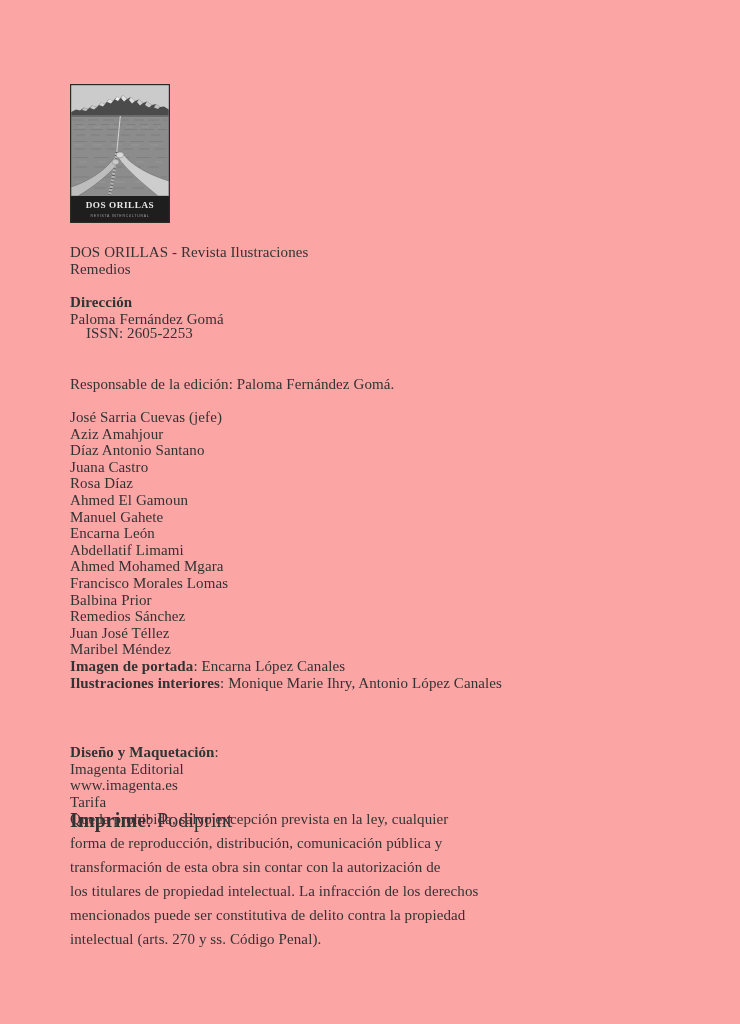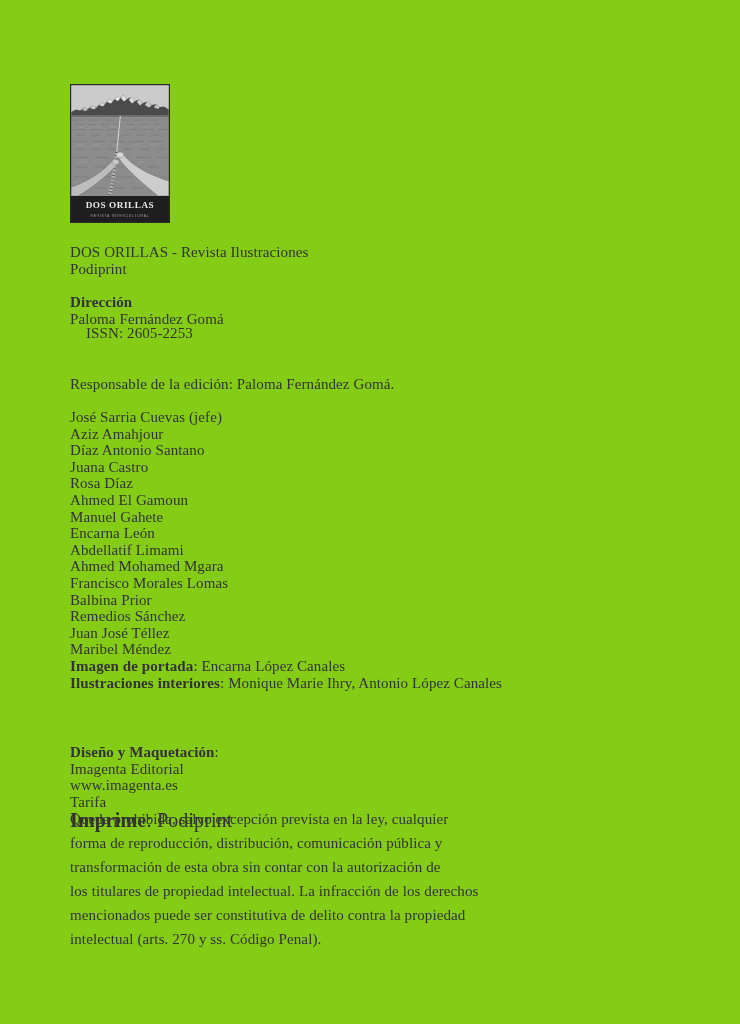--- a/index.html
+++ b/index.html
@@ -1,21 +1,21 @@
 <!DOCTYPE html>
 <html><head>
 <meta charset="utf-8">
 <style>
   * { margin: 0; padding: 0; box-sizing: border-box; }
   html, body { background: #ffffff; }
   .page {
     position: relative;
     width: 740px;
     height: 1024px;
-    background: #84cc16;
+    background: #fca5a5;
     font-family: "Liberation Serif", serif;
     color: #333333;
     overflow: hidden;
   }
   .abs { position: absolute; left: 70px; }
   .body-text {
     font-size: 15px;
     line-height: 16.6px;
     letter-spacing: 0.1px;
   }
@@ -91,21 +91,21 @@
       <ellipse cx="45.5" cy="78" rx="3.5" ry="2.7" fill="#c9c9c9" stroke="#707070" stroke-width="0.4"></ellipse>
 
       <rect x="1.2" y="112" width="97.6" height="25.8" fill="#1e1e1e"></rect>
       <text x="50" y="124" text-anchor="middle" font-family="Liberation Serif, serif" font-weight="bold" font-size="9.2" fill="#e8e8e8" letter-spacing="0.55">DOS ORILLAS</text>
       <text x="50" y="132.5" text-anchor="middle" font-family="Liberation Sans, sans-serif" font-size="3.5" fill="#9f9f9f" letter-spacing="0.7">REVISTA INTERCULTURAL</text>
     </svg>
   </div>
 
   <div id="block-header" class="abs body-text">
     <div>DOS ORILLAS - Revista Ilustraciones</div>
-    <div>Podiprint</div>
+    <div>Remedios</div>
   </div>
 
   <div id="block-direccion" class="abs body-text">
     <div class="bold">Dirección</div>
     <div>Paloma Fernández Gomá</div>
   </div>
 
   <div id="block-issn" class="abs body-text">ISSN: 2605-2253</div>
 
   <div id="block-resp" class="abs body-text">Responsable de la edición: Paloma Fernández Gomá.</div>

